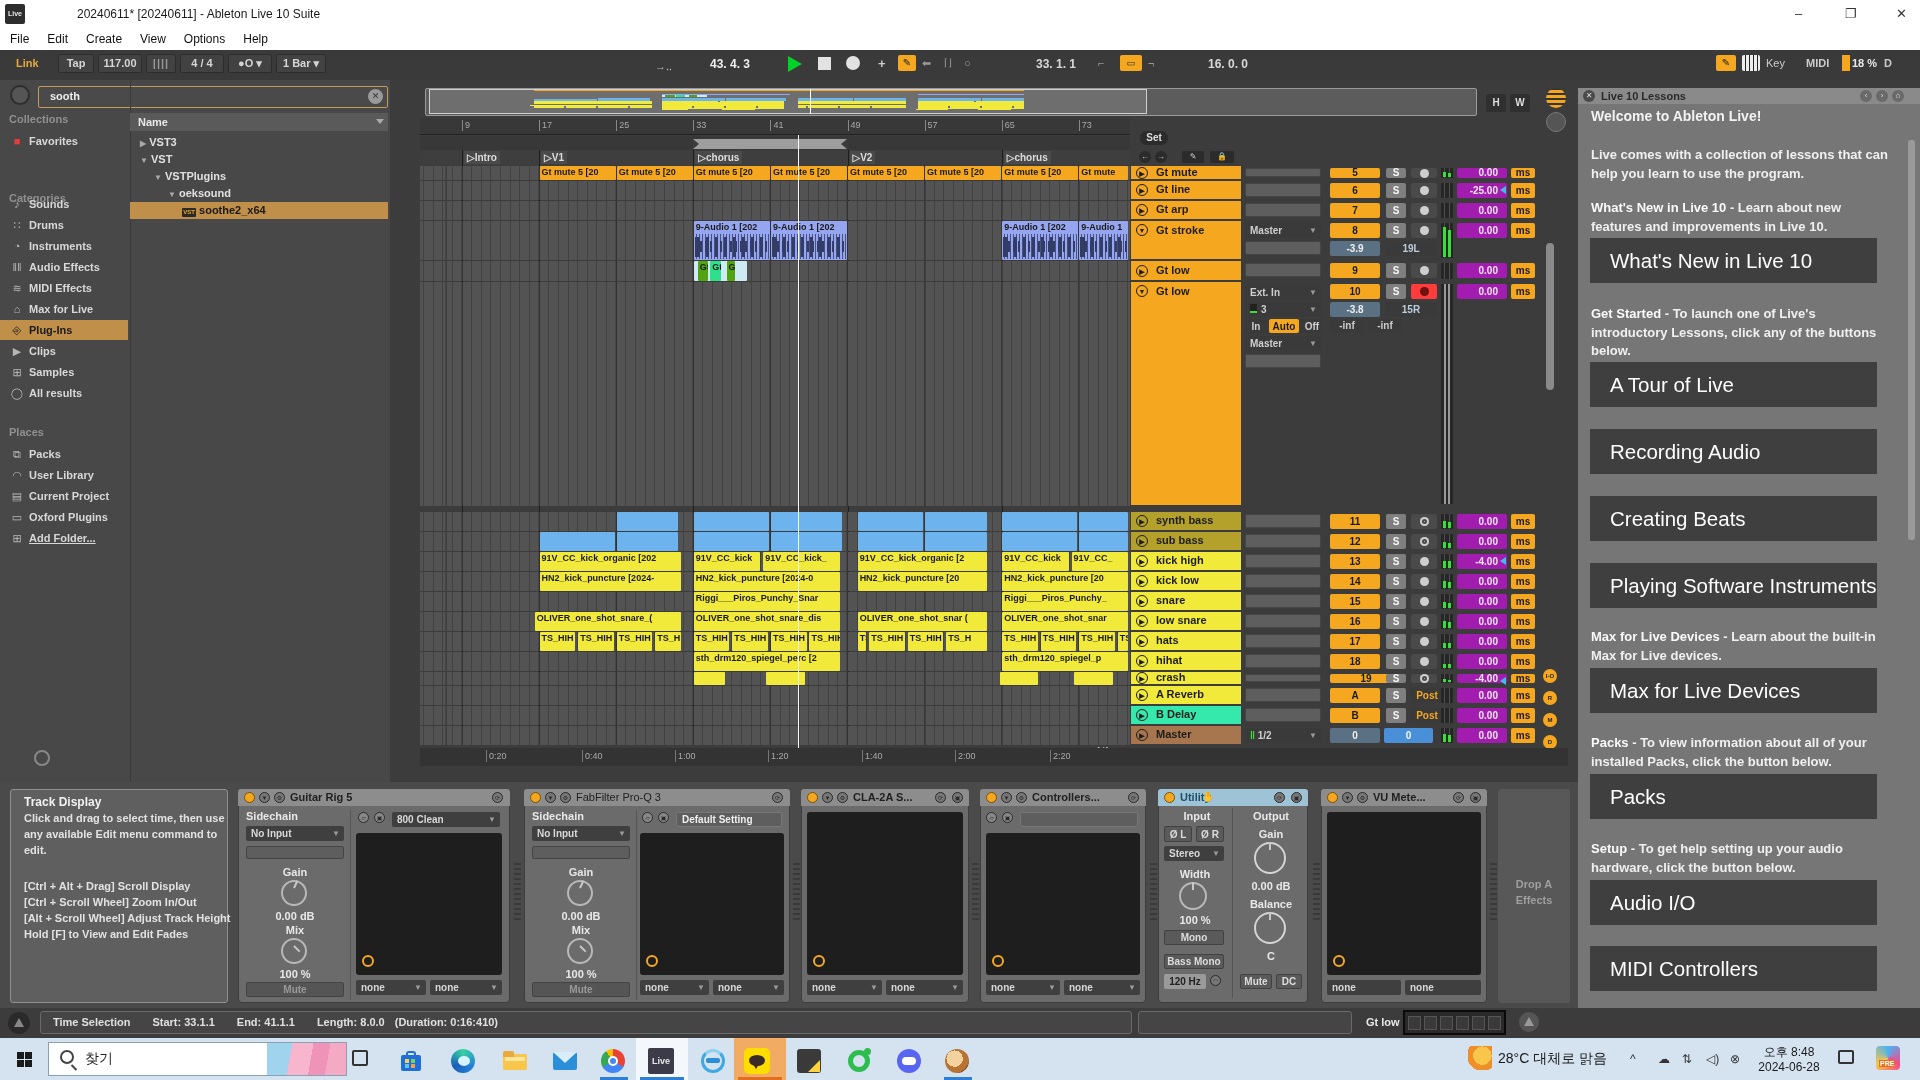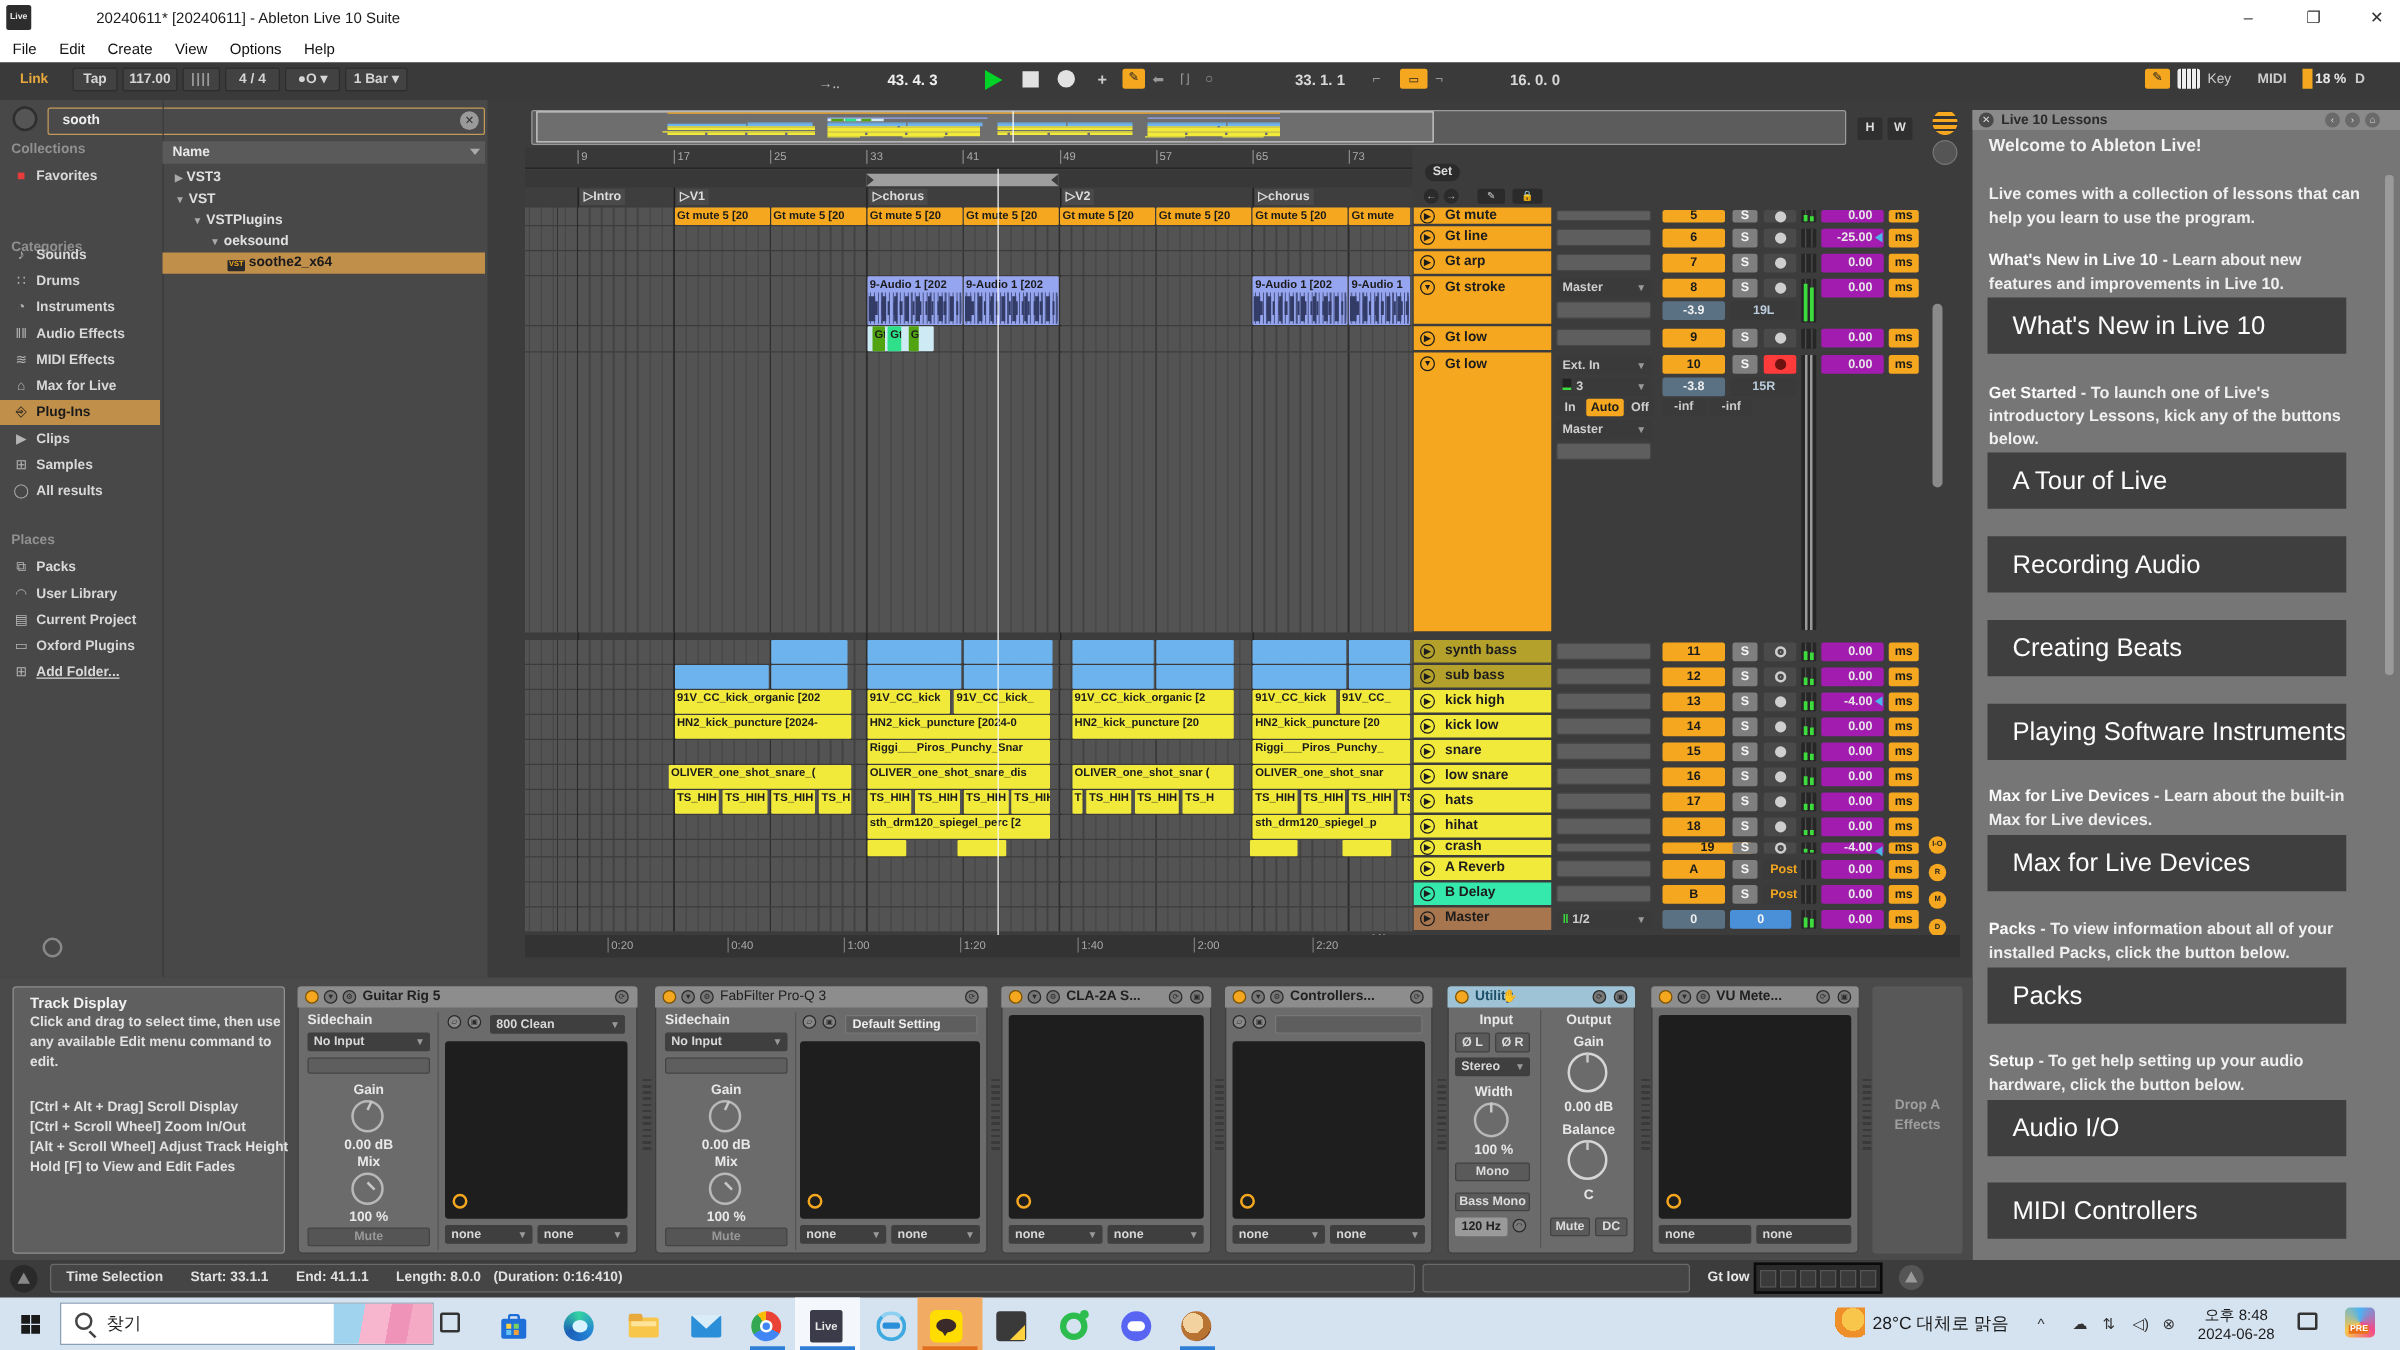--- a/index.html
+++ b/index.html
@@ -787,21 +787,21 @@
       <div>Live comes with a collection of lessons that can</div>
       <div>help you learn to use the program.</div>
     </div>
     <div class="lesson-p" style="top: 199px;">
       <div><b>What's New in Live 10</b> - Learn about new</div>
       <div>features and improvements in Live 10.</div>
     </div>
     <div class="lesson-btn" style="top: 238px;">What's New in Live 10</div>
     <div class="lesson-p" style="top: 305px;">
       <div><b>Get Started</b> - To launch one of Live's</div>
-      <div>introductory Lessons, kick any of the buttons</div>
+      <div>introductory Lessons, click any of the buttons</div>
       <div>below.</div>
     </div>
     <div class="lesson-btn" style="top: 362px;">A Tour of Live</div>
     <div class="lesson-btn" style="top: 429px;">Recording Audio</div>
     <div class="lesson-btn" style="top: 496px;">Creating Beats</div>
     <div class="lesson-btn" style="top: 563px;">Playing Software Instruments</div>
     <div class="lesson-p" style="top: 628px;">
       <div><b>Max for Live Devices</b> - Learn about the built-in</div>
       <div>Max for Live devices.</div>
     </div>

